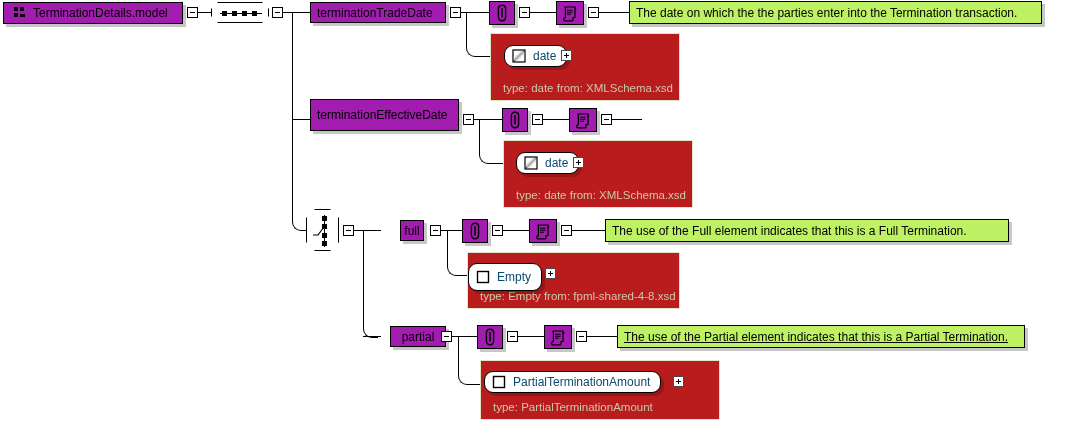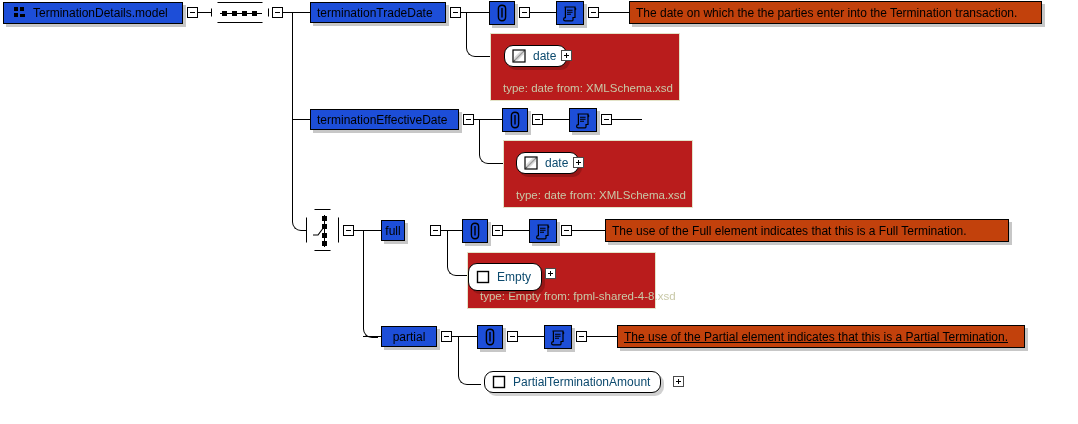--- a/index.html
+++ b/index.html
@@ -20,35 +20,35 @@
           box-sizing:border-box;}
   .toggle::before{content:"";position:absolute;left:2px;top:4px;width:5px;height:1px;background:#000;}
 
   
   .toggle-t{position:absolute;width:11px;height:11px;background:#fff;border:1px solid #4a4a4a;
             box-sizing:border-box;}
   .toggle-t::before{content:"";position:absolute;left:2px;top:4px;width:5px;height:1px;background:#000;}
   .toggle-t::after{content:"";position:absolute;left:4px;top:2px;width:1px;height:5px;background:#000;}
 
   
-  .node{position:absolute;background:#1d4ed8;border:1px solid #000;box-sizing:border-box;
+  .node{position:absolute;background:#a21caf;border:1px solid #000;box-sizing:border-box;
         box-shadow:3px 3px 0 rgba(0,0,0,0.22);
         display:flex;align-items:center;white-space:nowrap;}
   .node .label{font-size:12px;color:#000;line-height:1;padding:0 6px;}
   .node.centered{justify-content:center;}
 
   
   .rootnode{padding-left:4px;}
 
   
   .oct{position:absolute;background:#fff;border:1px solid #000;box-sizing:border-box;
        box-shadow:3px 3px 0 rgba(0,0,0,0.22);}
 
   
-  .doc{position:absolute;background:#c2410c;border:1px solid #000;box-sizing:border-box;
+  .doc{position:absolute;background:#bef264;border:1px solid #000;box-sizing:border-box;
        box-shadow:3px 3px 0 rgba(0,0,0,0.22);display:flex;align-items:center;}
   .doc span{font-size:12px;color:#000;padding:0 6px;white-space:nowrap;line-height:1;}
 
   
   .typepanel{position:absolute;background:#b91c1c;border:1px solid #e3e3c8;box-sizing:border-box;}
   .typepanel .typetext{position:absolute;left:12px;bottom:6px;font-size:11.5px;color:#c9c9a8;
         white-space:nowrap;line-height:1;}
 
   
   .pill{position:absolute;background:#fff;border:1px solid #000;box-sizing:border-box;
@@ -150,21 +150,21 @@
       <svg width="14" height="14" viewBox="0 0 14 14">
         <rect x="1" y="1" width="12" height="12" fill="#fff" stroke="#000" stroke-width="1.2"></rect>
         <path d="M2 12 L12 2" stroke="#000" stroke-width="1.1"></path>
         <path d="M2.2 11.8 L2.2 8.4 L8.6 2 L11.8 2 L11.8 5.2 L5.4 11.8 Z" fill="#cfcfcf" opacity="0.75"></path>
       </svg>
     </span>
     <span class="plabel">date</span>
   </div>
   <div class="toggle-t plus" style="left:561px;top:50px;"></div>
 
-  <div class="node" style="left:310px;top:109px;width:149px;height:21px;">
+  <div class="node" style="left:310px;top:99px;width:149px;height:32px;">
     <span class="label">terminationEffectiveDate</span>
   </div>
   <div class="toggle" style="left:463px;top:114px;"></div>
 
   <div class="hline" style="left:474px;top:119px;width:28px;"></div>
   <div class="elbow" style="left:479px;top:119px;width:24px;height:44px;"></div>
 
   <div class="node centered" style="left:502px;top:108px;width:26px;height:24px;">
     <span class="ico">
       <svg width="12" height="18" viewBox="0 0 12 18">
@@ -220,21 +220,21 @@
       </svg>
     </span>
   </div>
   <div class="toggle" style="left:343px;top:225px;"></div>
 
   <div class="hline" style="left:354px;top:230px;width:9px;"></div>
   <div class="elbow" style="left:363px;top:230px;width:14px;height:107px;"></div>
   <div class="hline" style="left:363px;top:230px;width:18px;"></div>
   <div class="hline" style="left:363px;top:336px;width:18px;"></div>
 
-  <div class="node centered" style="left:381px;top:220px;width:24px;height:21px;">
+  <div class="node centered" style="left:400px;top:220px;width:24px;height:21px;">
     <span class="label">full</span>
   </div>
   <div class="toggle" style="left:430px;top:225px;"></div>
 
   <div class="hline" style="left:441px;top:230px;width:21px;"></div>
   <div class="elbow" style="left:447px;top:230px;width:20px;height:45px;"></div>
 
   <div class="node centered" style="left:462px;top:219px;width:26px;height:24px;">
     <span class="ico">
       <svg width="12" height="18" viewBox="0 0 12 18">
@@ -258,34 +258,34 @@
       </svg>
     </span>
   </div>
   <div class="toggle" style="left:561px;top:225px;"></div>
   <div class="hline" style="left:572px;top:230px;width:33px;"></div>
 
   <div class="doc" style="left:605px;top:219px;width:404px;height:23px;">
     <span>The use of the Full element indicates that this is a Full Termination.</span>
   </div>
 
-  <div class="typepanel" style="left:467px;top:252px;width:189px;height:57px;">
+  <div class="typepanel" style="left:467px;top:252px;width:213px;height:57px;">
     <span class="typetext">type: Empty from: fpml-shared-4-8.xsd</span>
   </div>
   <div class="pill" style="left:468px;top:263px;height:28px;">
     <span class="ico" style="margin-left:7px;">
       <svg width="14" height="14" viewBox="0 0 14 14">
         <rect x="1.5" y="1.5" width="11" height="11" fill="#fff" stroke="#000" stroke-width="1.4"></rect>
       </svg>
     </span>
     <span class="plabel">Empty</span>
   </div>
   <div class="toggle-t plus" style="left:545px;top:268px;"></div>
 
-  <div class="node centered" style="left:381px;top:326px;width:56px;height:21px;">
+  <div class="node centered" style="left:390px;top:326px;width:56px;height:21px;">
     <span class="label">partial</span>
   </div>
   <div class="toggle" style="left:441px;top:331px;"></div>
 
   <div class="hline" style="left:452px;top:336px;width:25px;"></div>
   <div class="elbow" style="left:458px;top:336px;width:22px;height:48px;"></div>
 
   <div class="node centered" style="left:477px;top:325px;width:26px;height:24px;">
     <span class="ico">
       <svg width="12" height="18" viewBox="0 0 12 18">
@@ -309,20 +309,23 @@
       </svg>
     </span>
   </div>
   <div class="toggle" style="left:576px;top:331px;"></div>
   <div class="hline" style="left:587px;top:336px;width:30px;"></div>
 
   <div class="doc" style="left:617px;top:325px;width:408px;height:23px;text-decoration:underline;">
     <span>The use of the Partial element indicates that this is a Partial Termination.</span>
   </div>
 
+  <div class="typepanel" style="left:480px;top:360px;width:240px;height:60px;">
+    <span class="typetext">type: PartialTerminationAmount</span>
+  </div>
   <div class="pill" style="left:484px;top:371px;height:22px;">
     <span class="ico" style="margin-left:7px;">
       <svg width="14" height="14" viewBox="0 0 14 14">
         <rect x="1.5" y="1.5" width="11" height="11" fill="#fff" stroke="#000" stroke-width="1.4"></rect>
       </svg>
     </span>
     <span class="plabel">PartialTerminationAmount</span>
   </div>
   <div class="toggle-t plus" style="left:673px;top:376px;"></div>
 

